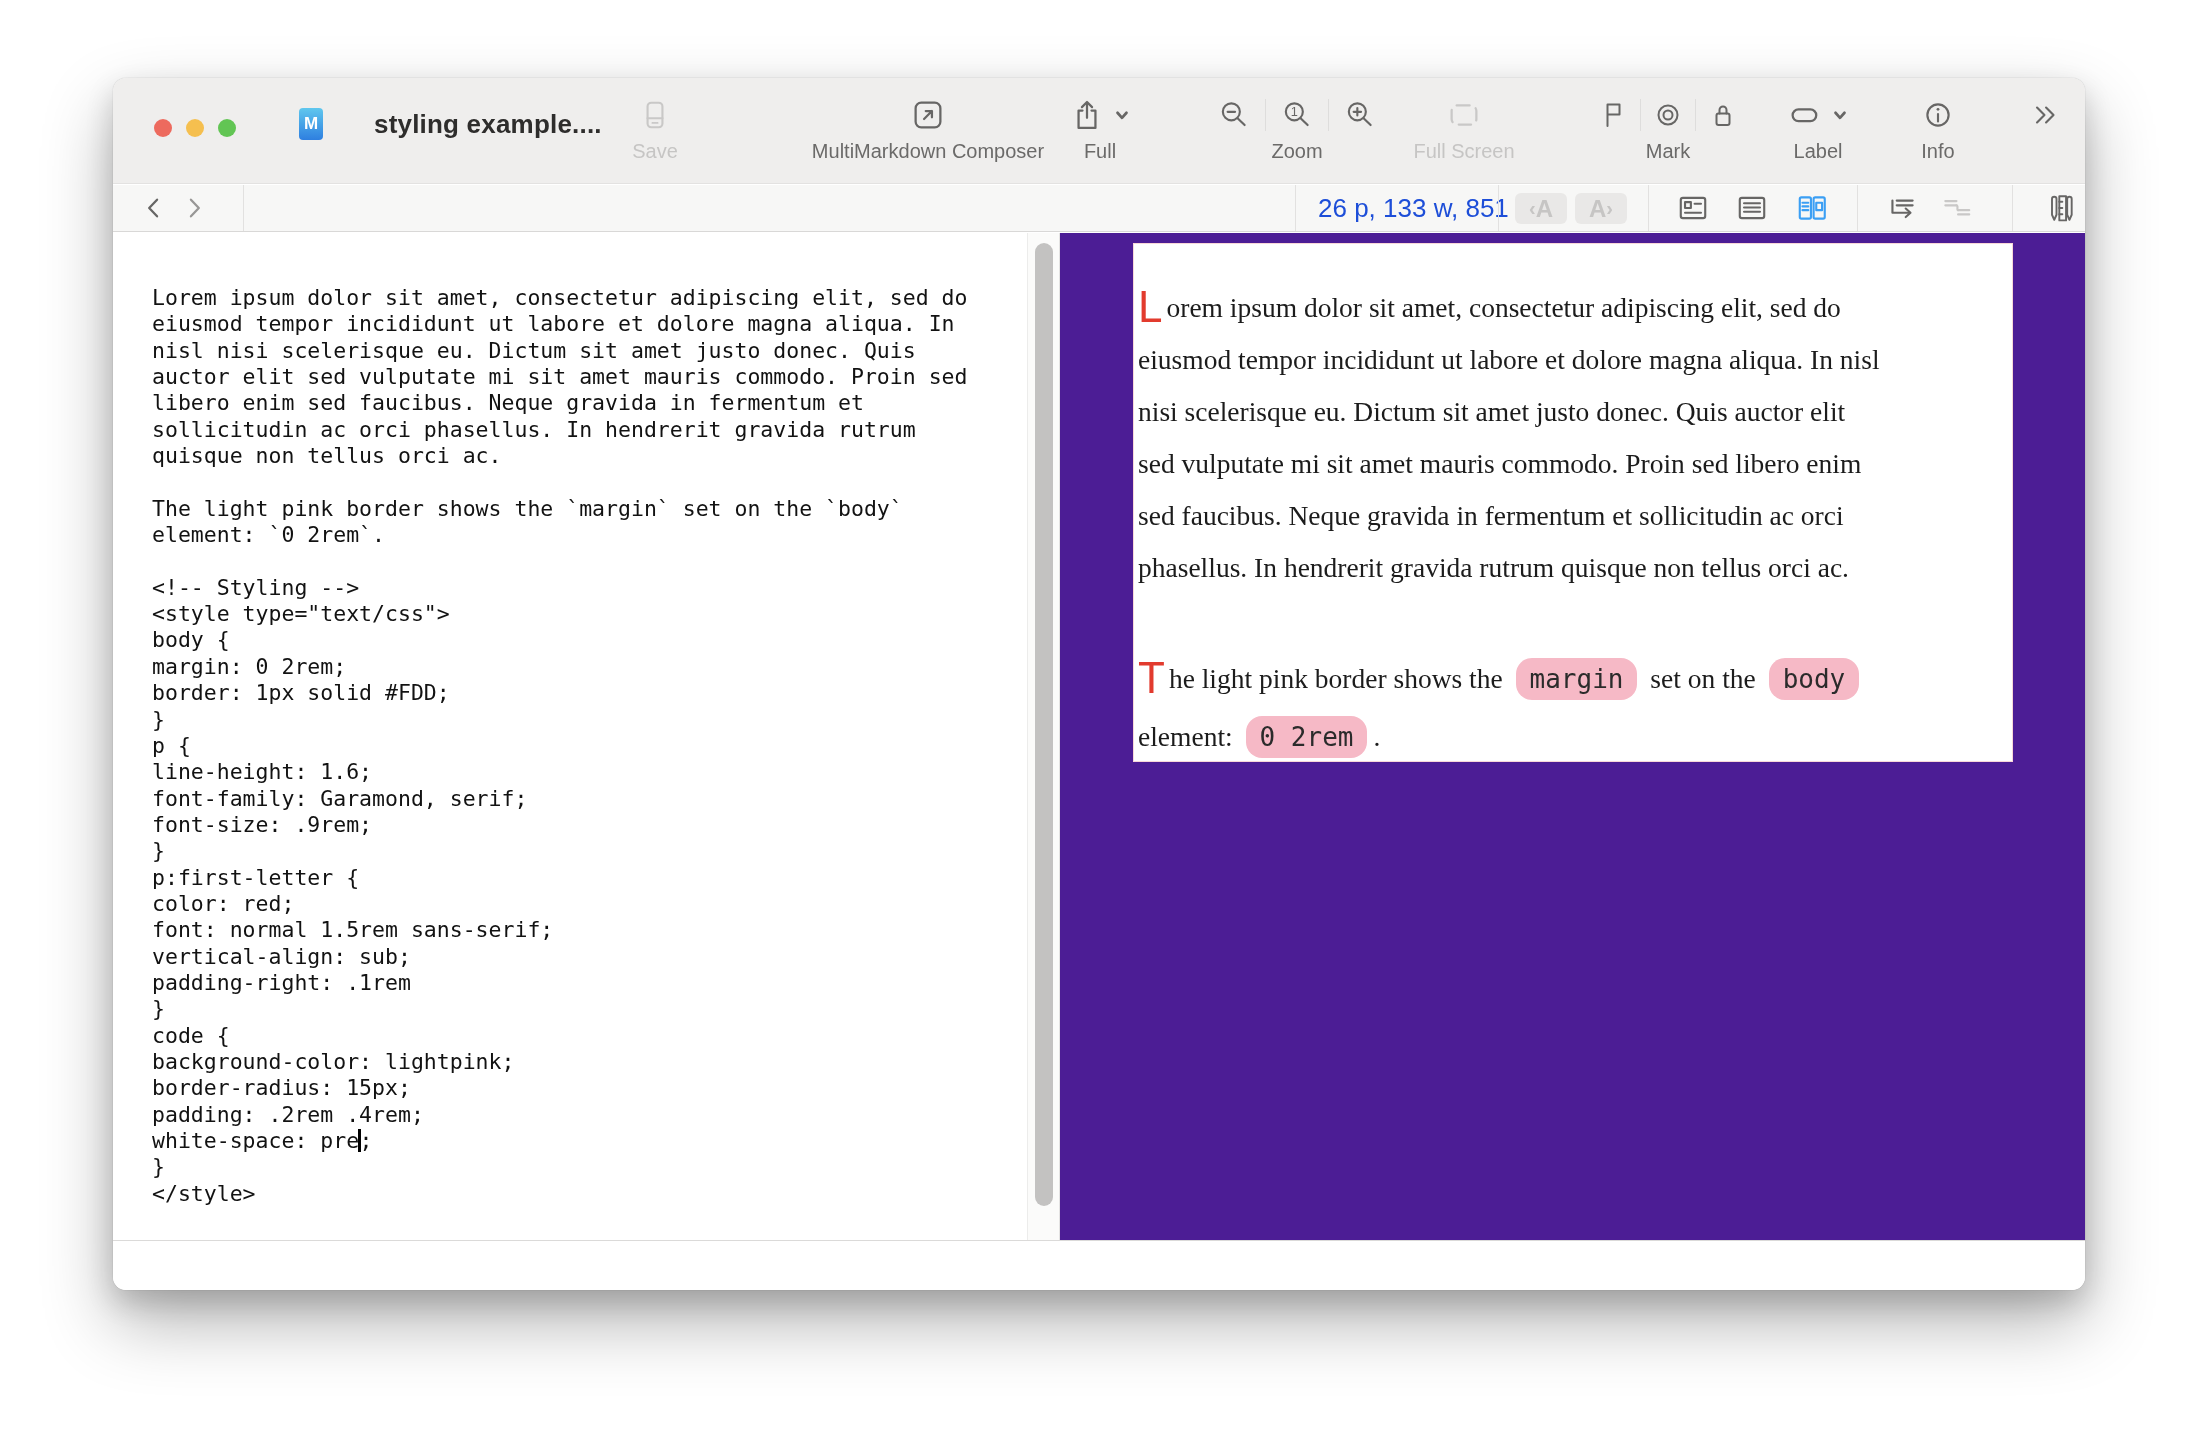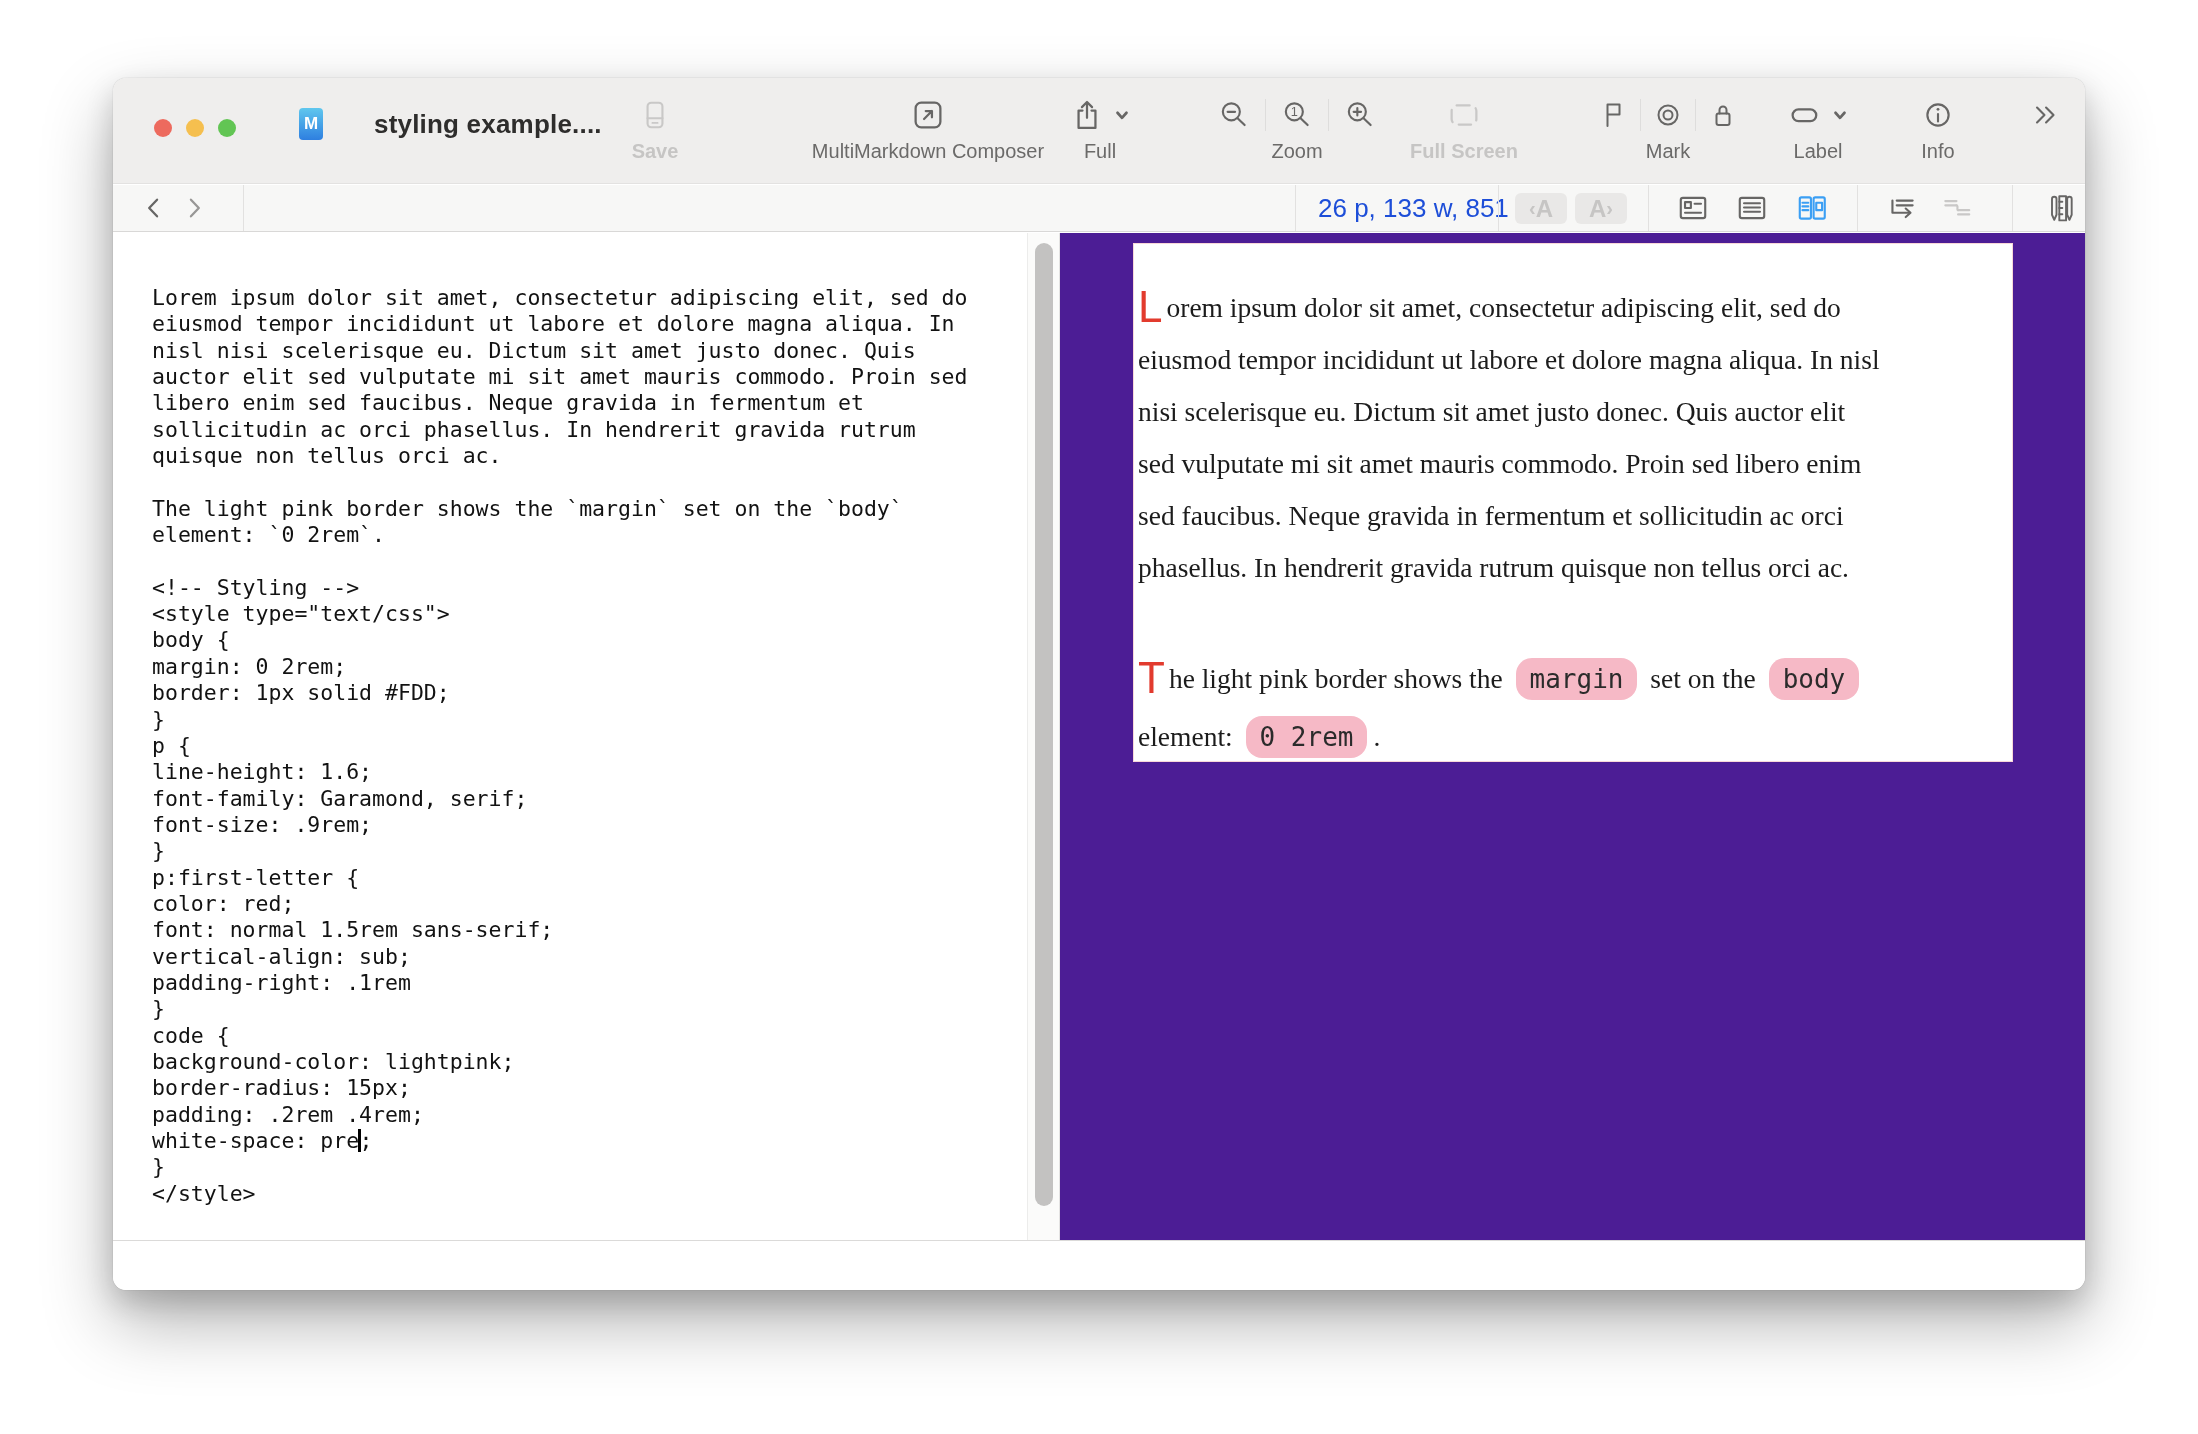--- a/index.html
+++ b/index.html
@@ -25,21 +25,21 @@
   .doc-icon {
     width:24px; height:32px; border-radius:4px;
     background:linear-gradient(180deg,#5fc7ee 0%,#2e7fe0 100%);
     color:#fff; font-weight:bold; font-size:17px; display:flex; align-items:center; justify-content:center;
   }
   .win-title { font-size:26px; font-weight:bold; color:#2e2d2c; letter-spacing:.2px;margin-left:40px; }
 
   .tb-item { position:absolute; top:14px; display:flex; flex-direction:column; align-items:center; }
   .tb-ico-row { height:46px; display:flex; align-items:center; justify-content:center; gap:8px; position:relative; }
   .tb-label { font-size:20px; color:#6b6a69; margin-top:2px; white-space:nowrap; }
-  .tb-label.disabled { color:#c6c5c4;font-weight:bold; }
+  .tb-label.disabled { color:#c6c5c4; }
   .ic { stroke:#676665; fill:none; stroke-width:2; stroke-linecap:round; stroke-linejoin:round; }
   .ic.disabled { stroke:#c9c8c7; }
   .ic-txt { fill:#676665; stroke:none; font-family:"Liberation Sans",sans-serif; }
   .grp-divider { width:1px; height:32px; background:#dedddc; }
 
   
   .toolbar2 {
     position:absolute; left:0; top:107px; width:100%; height:47px;
     background:#f7f7f6; border-bottom:1px solid #d9d8d7;
   }

